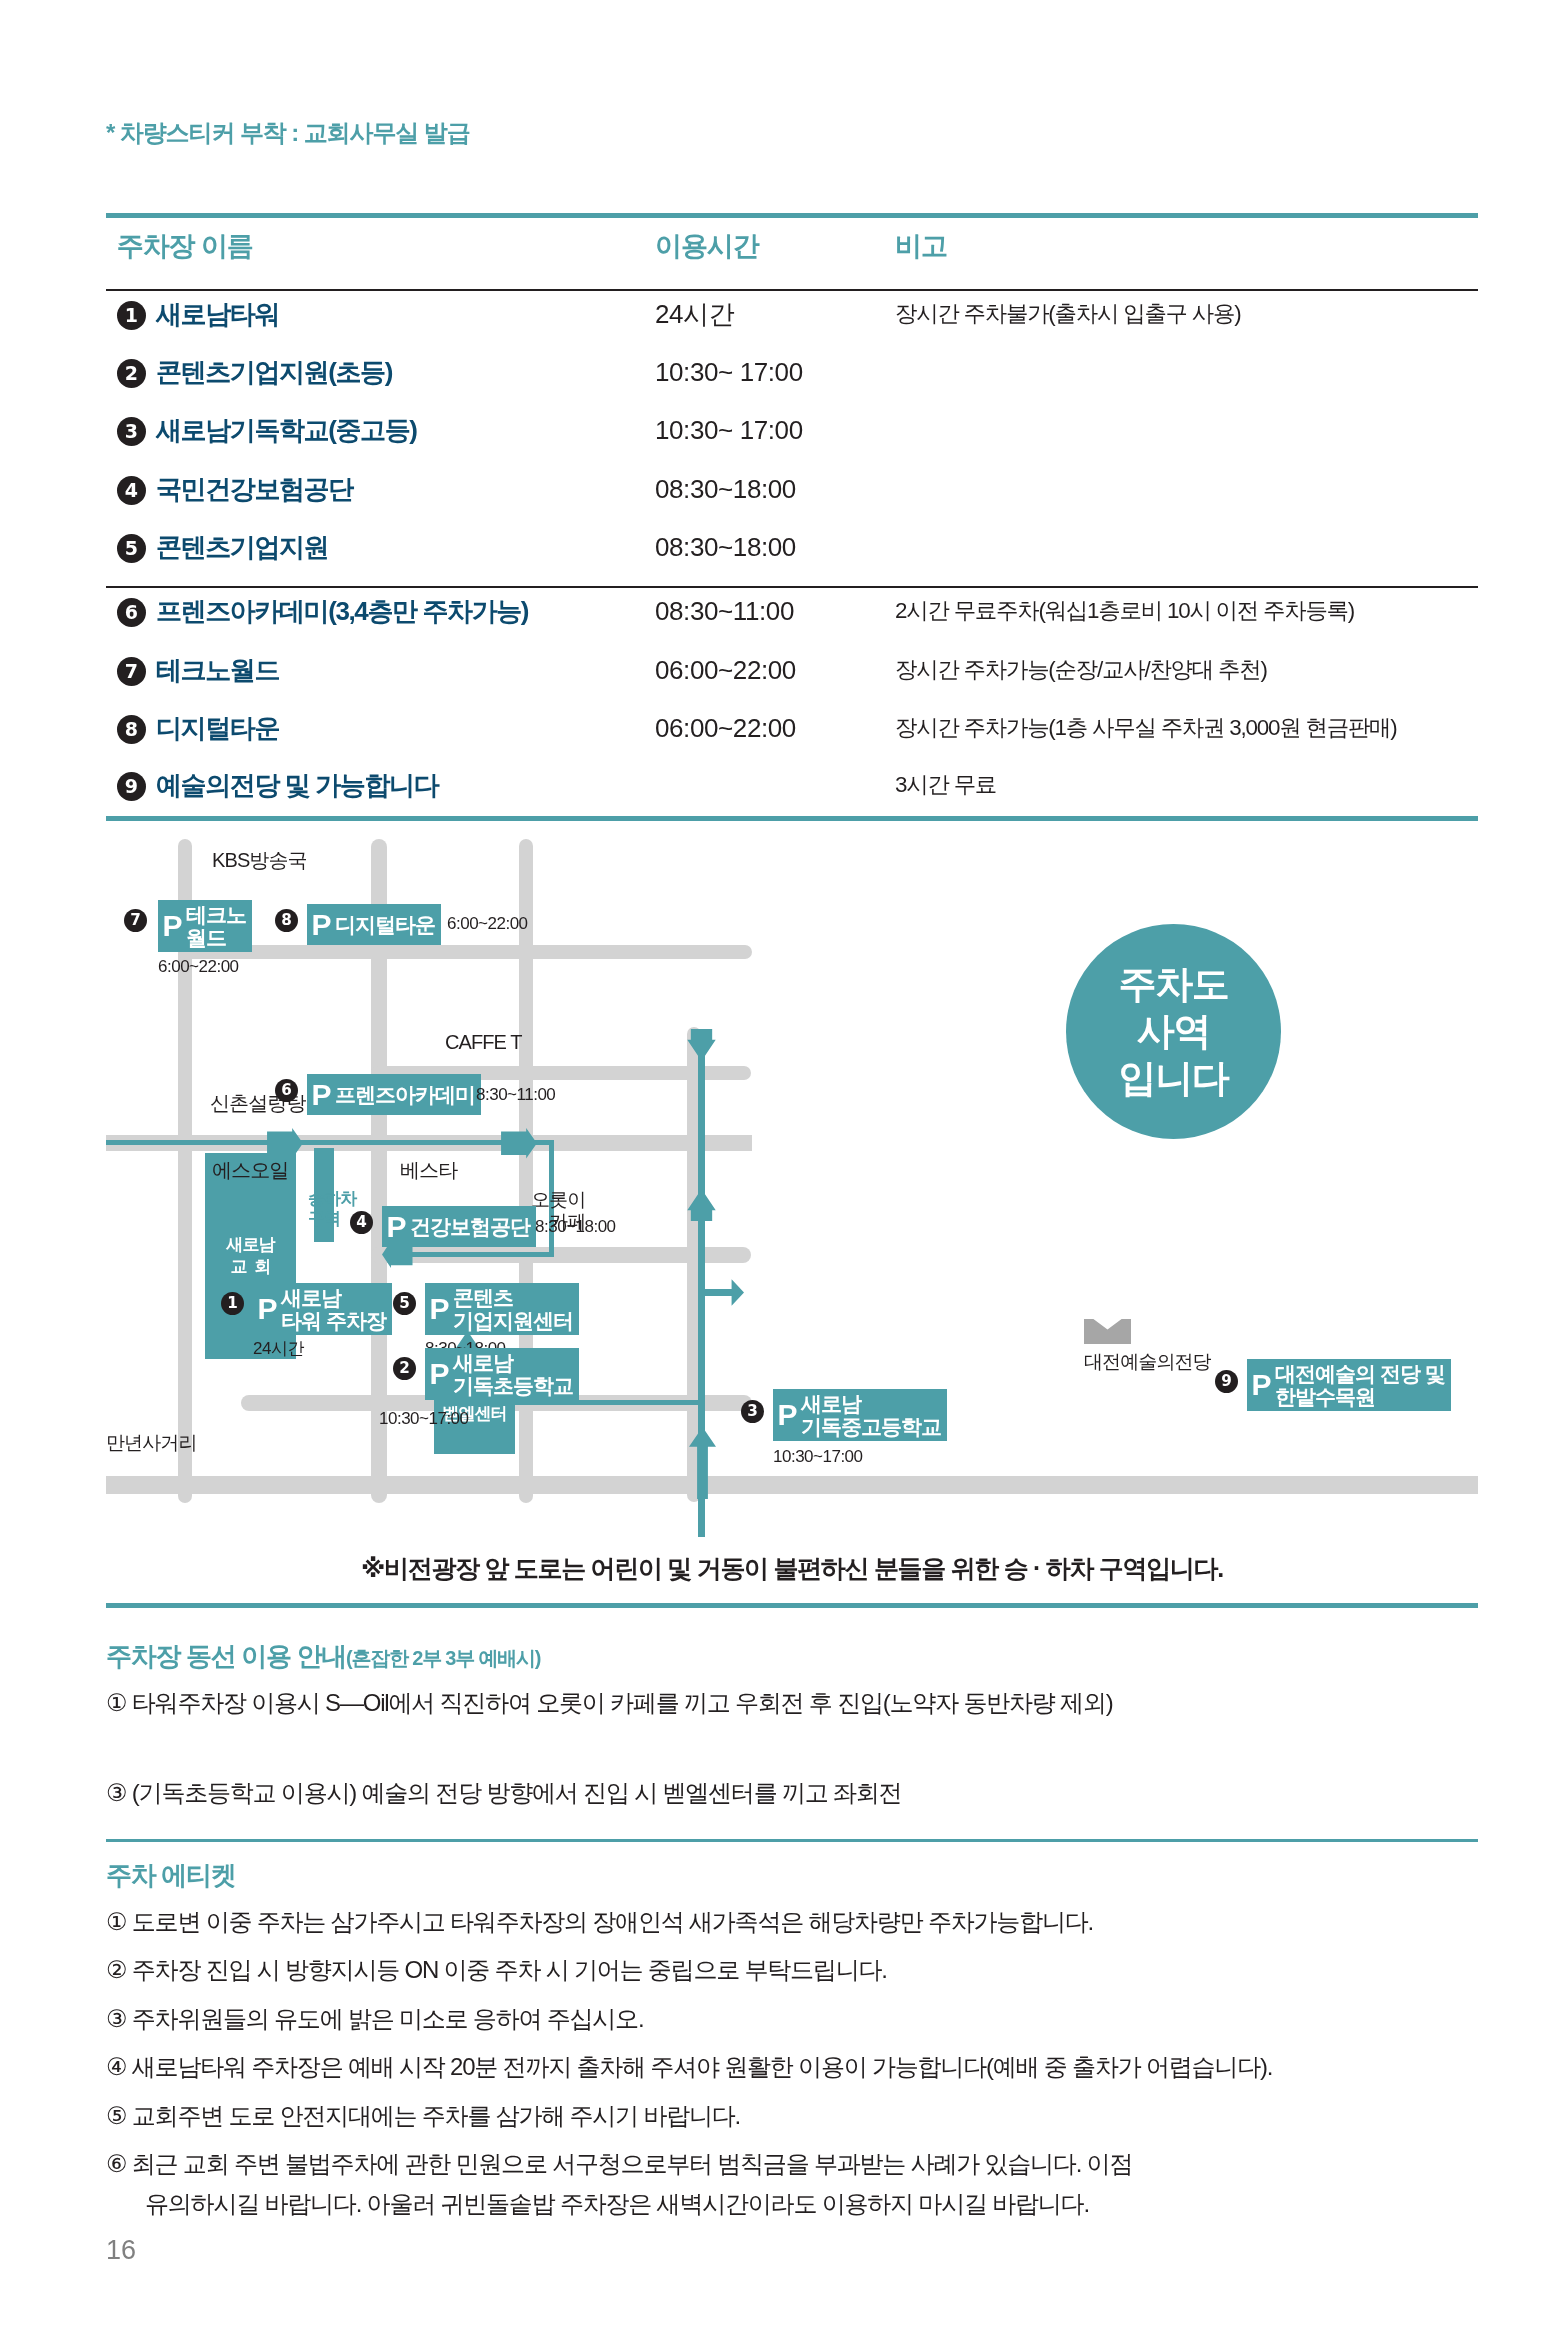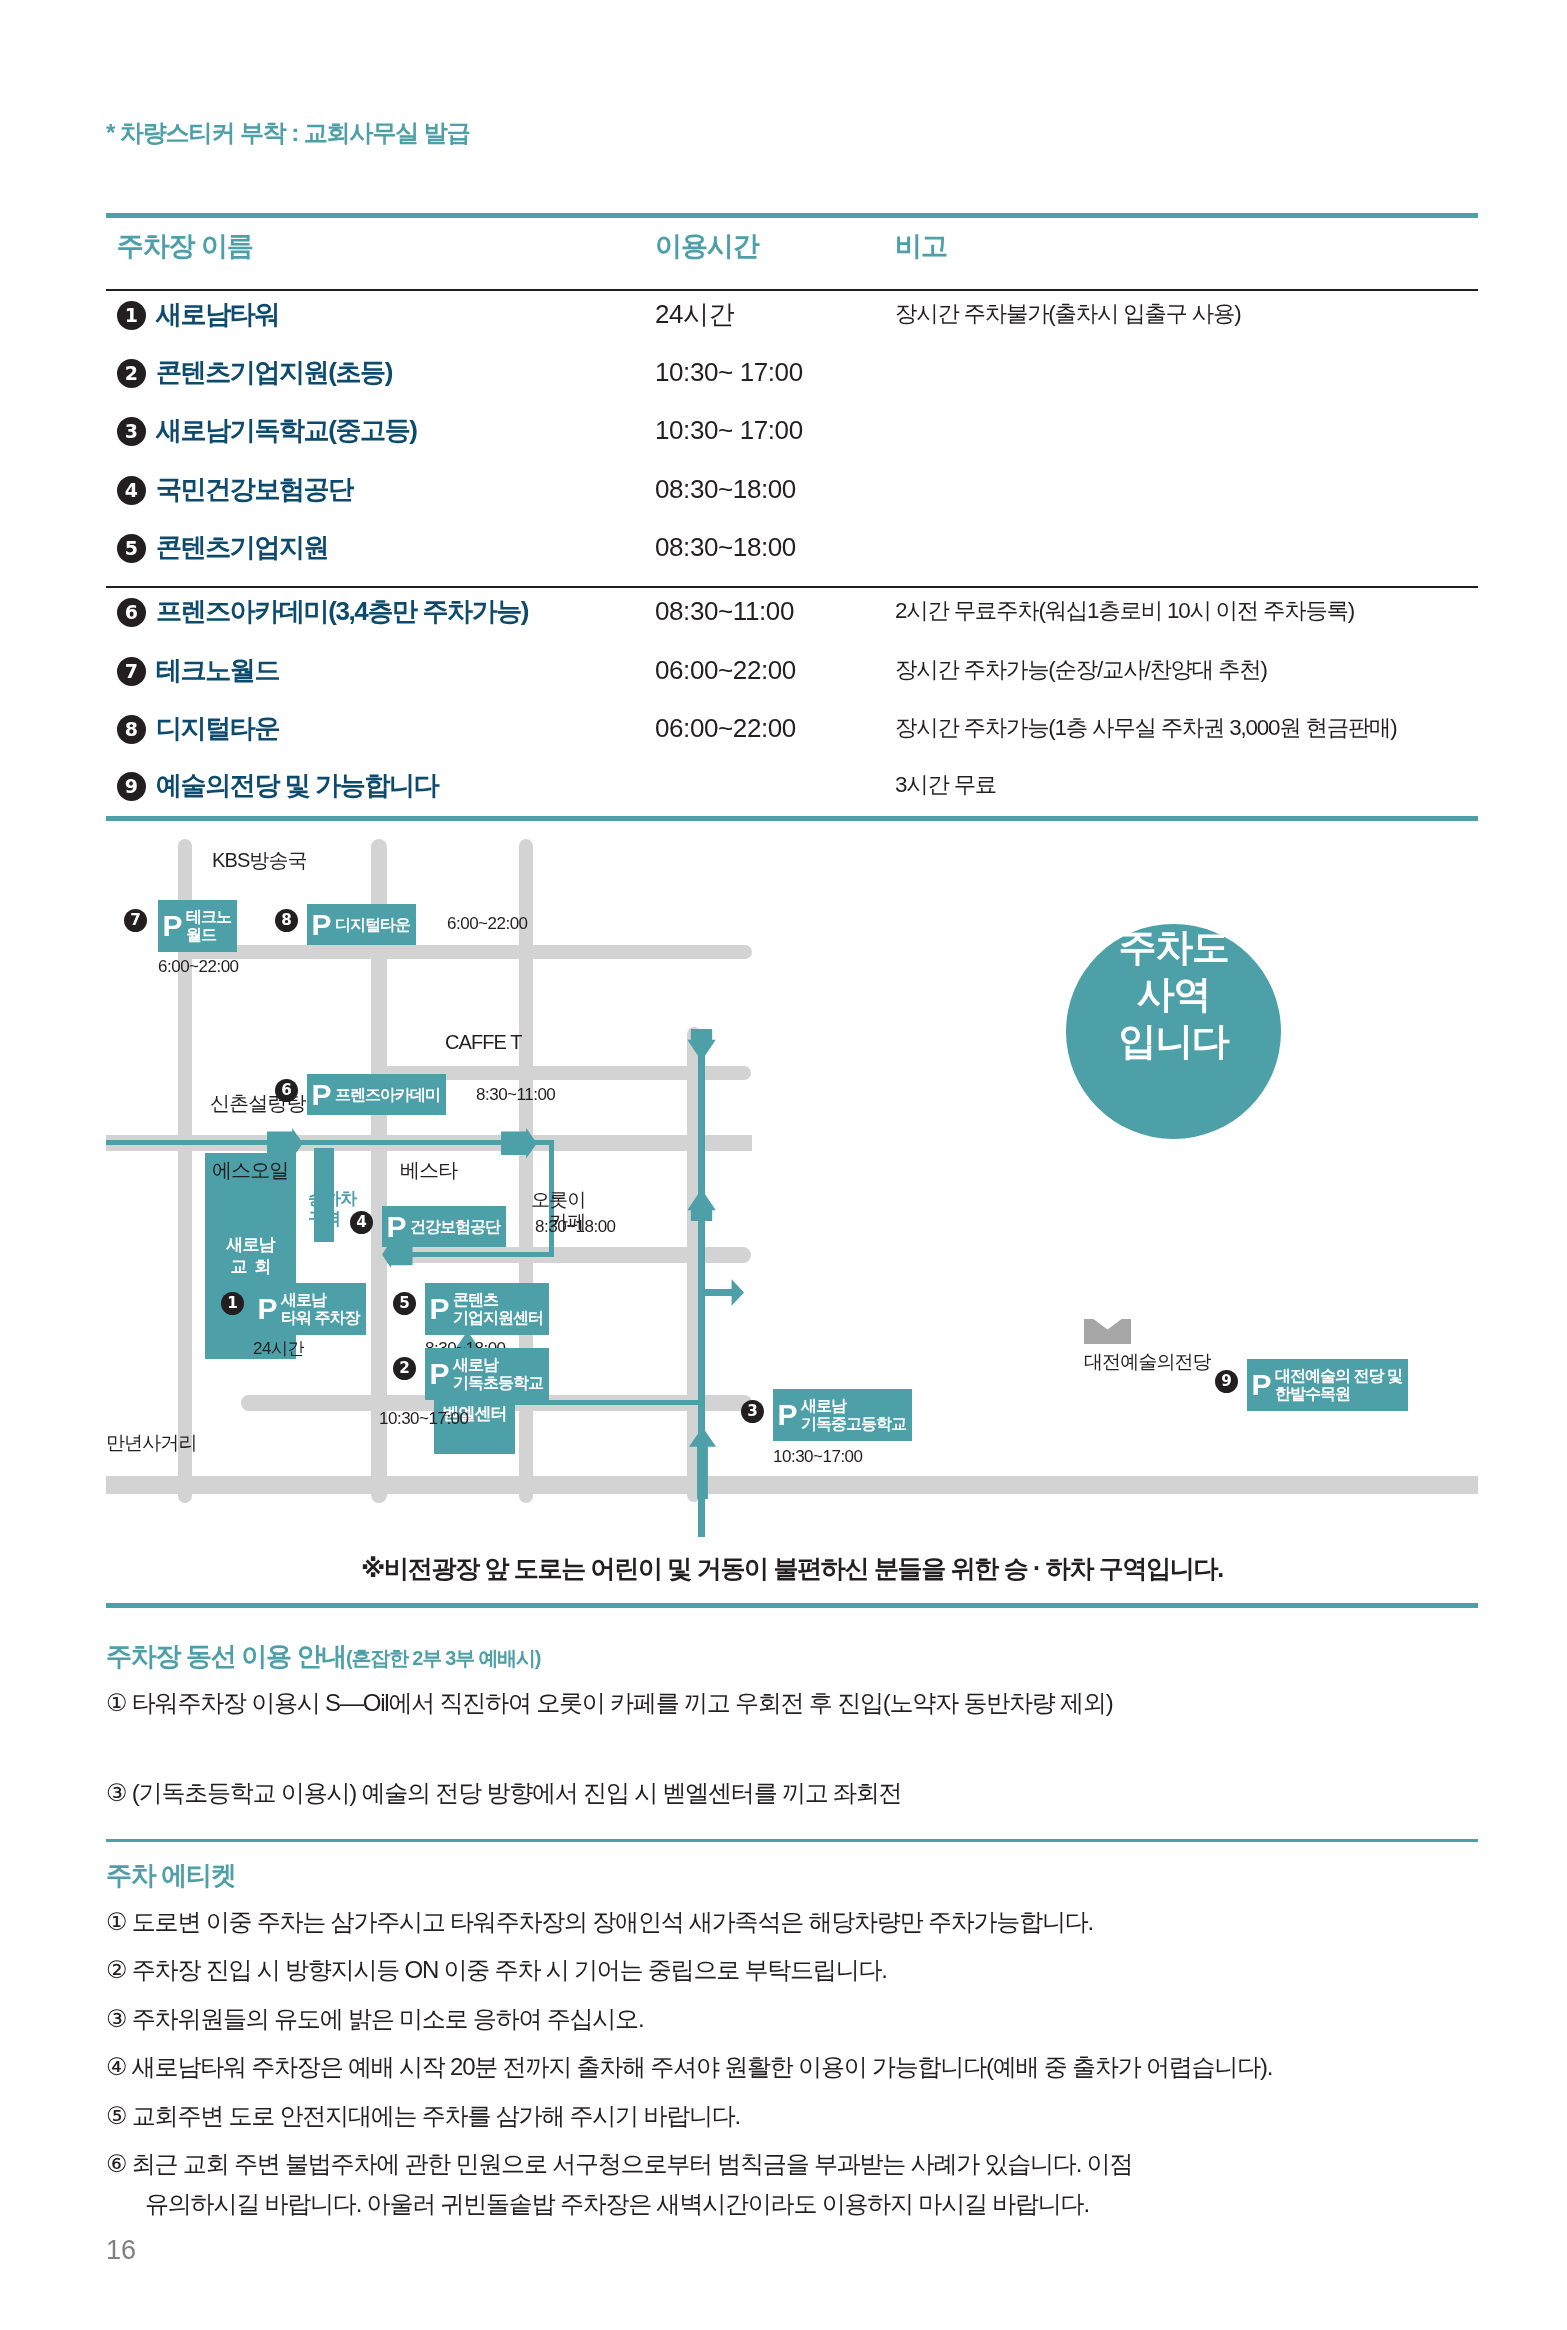--- a/index.html
+++ b/index.html
@@ -212,21 +212,21 @@
     height: 41px;
   }
   .ptag .pmark {
     font-size: 30px;
     font-weight: bold;
     line-height: 1;
     font-family: "Liberation Sans", sans-serif;
     margin-right: 3.6px;
   }
   .ptag .ptxt {
-    font-size: 16px;
+    font-size: 21px;
     font-weight: bold;
     letter-spacing: -1px;
     line-height: 1.1;
     white-space: nowrap;
   }
   .ptag.tall { height: 52px; }
   .mnum {
     position: absolute;
     width: 23px;
     height: 23px;
@@ -250,21 +250,21 @@
   .circle-badge {
     position: absolute;
     width: 215px;
     height: 215px;
     border-radius: 50%;
     background: #4d9fa8;
     color: #ffffff;
     display: flex;
     flex-direction: column;
     align-items: center;
-    justify-content: flex-start;
+    justify-content: center;
     font-size: 38px;
     font-weight: bold;
     letter-spacing: -1.3px;
     line-height: 1.24;
     text-align: center;
   }
   .arts-icon {
     position: absolute;
     width: 47px;
     height: 25px;

